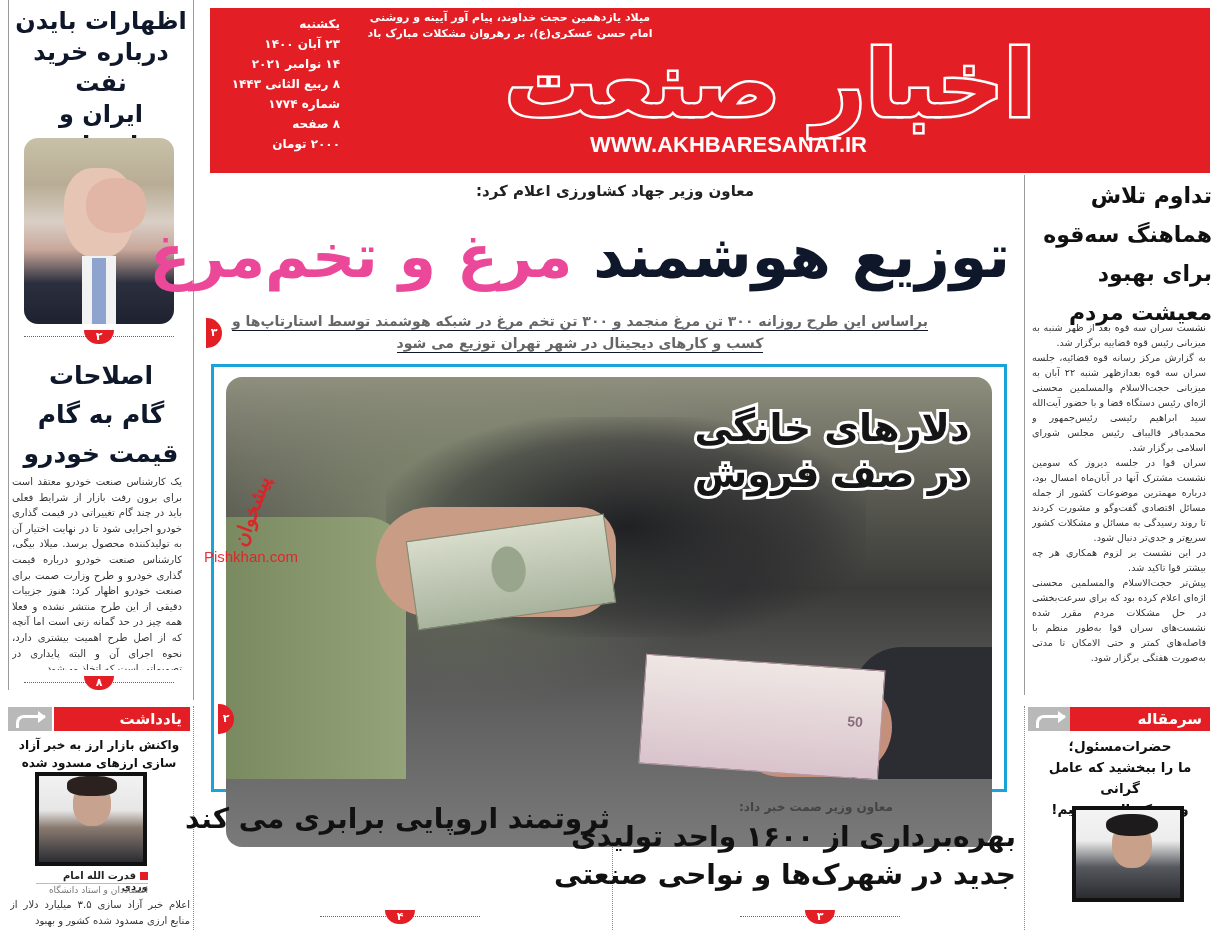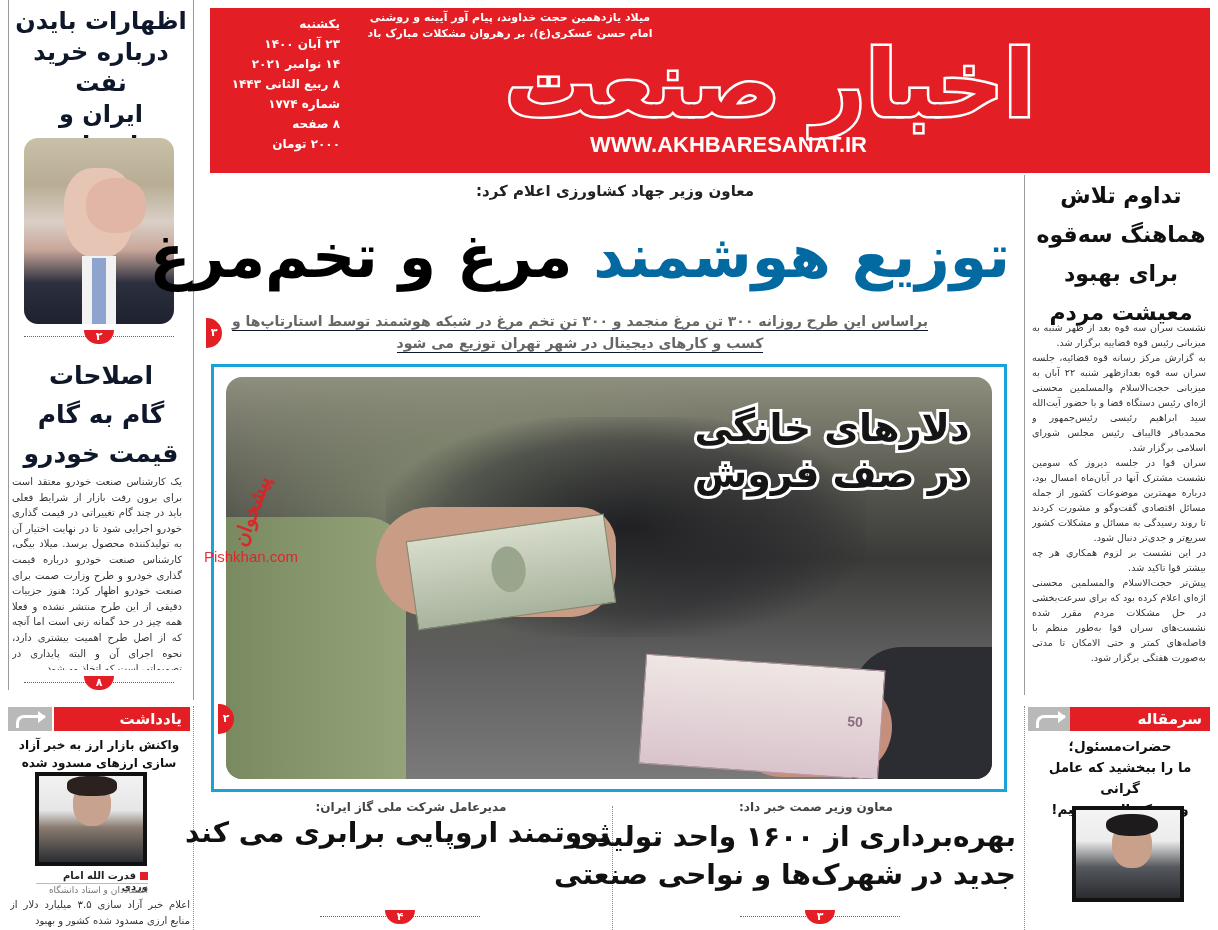--- a/index.html
+++ b/index.html
@@ -40,29 +40,29 @@
 
     .portrait { background: #111; border: 4px solid #111; }
     .portrait .inner { width: 100%; height: 100%; position: relative; overflow: hidden; }
     .author-name { font-weight: bold; font-size: 10px; color: #222; text-align: right; }
     .author-name::before { content: ""; display: inline-block; width: 8px; height: 8px; background: #e31e24; margin-left: 4px; vertical-align: middle; }
     .author-role { font-size: 9px; color: #777; text-align: right; border-top: 1px solid #bbb; padding-top: 1px; }
 
     
     .kicker { font-weight: bold; font-size: 15px; color: #222; text-align: center; }
     .main-headline { font-weight: bold; font-size: 60px; line-height: 76px; text-align: center; white-space: nowrap; letter-spacing: -1px; }
-    .main-headline .red { color: #0369a1; }
-    .main-headline .black { color: #000000; }
+    .main-headline .red { color: #0f172a; }
+    .main-headline .black { color: #ec4899; }
     .subdeck { font-weight: bold; font-size: 14px; line-height: 22px; color: #666; text-align: center; }
     .subdeck span { border-bottom: 1px solid #0f172a; padding-bottom: 1px; }
 
     .side-badge { position: absolute; width: 16px; height: 30px; background: #e31e24; border-radius: 0 15px 15px 0; color: #fff; font-size: 11px; font-weight: bold; line-height: 30px; text-align: center; }
 
     .photo-frame { left: 211px; top: 364px; width: 796px; height: 428px; border: 3px solid #1aa3d8; background: #fff; }
-    .photo-main { position: absolute; left: 12px; top: 10px; width: 766px; height: 402px; border-radius: 16px; overflow: hidden;
+    .photo-main { position: absolute; left: 12px; top: 10px; width: 766px; height: 470px; border-radius: 16px; overflow: hidden;
       background:
         radial-gradient(ellipse at 30% 30%, rgba(140,150,120,0.8) 0%, rgba(0,0,0,0) 40%),
         linear-gradient(180deg, #8f8f7e 0%, #5a5a52 25%, #3a3a38 45%, #5f5f5f 70%, #7a7a7a 100%); }
     .photo-main .crowd { position: absolute; left: 160px; top: 40px; width: 480px; height: 220px; background: radial-gradient(ellipse at center, rgba(25,25,30,0.9) 0%, rgba(40,40,45,0.5) 55%, rgba(0,0,0,0) 75%); }
     .photo-main .sleeve-l { position: absolute; left: 0; top: 140px; width: 180px; height: 262px; background: linear-gradient(90deg, #7a8a60, #95a37a); border-radius: 0 40px 0 0; }
     .photo-main .hand-l { position: absolute; left: 150px; top: 130px; width: 240px; height: 110px; background: #c99c86; border-radius: 60px 40px 50px 60px; }
     .photo-main .usd { position: absolute; left: 185px; top: 150px; width: 200px; height: 90px; background: linear-gradient(180deg, #d7dccb, #a8b39d); transform: rotate(-8deg); border: 1px solid #7f8a72; }
     .photo-main .usd::after { content: ""; position: absolute; left: 80px; top: 18px; width: 34px; height: 46px; border-radius: 50%; background: #9aa58d; }
     .photo-main .sleeve-r { position: absolute; right: 0; top: 270px; width: 140px; height: 132px; background: #2b2d33; border-radius: 50px 0 0 0; }
     .photo-main .hand-r { position: absolute; right: 100px; top: 300px; width: 160px; height: 100px; background: #c48f7b; border-radius: 50px; }
@@ -183,40 +183,39 @@
   </div>
 </div>
 <div class="side-badge" style="left:218px; top:704px;">۲</div>
 
 <div class="abs watermark">
   <div class="fa">پیشخوان</div>
   <div class="en">Pishkhan.com</div>
 </div>
 
 <div class="abs" style="left:212px; top:800px; width:398px;">
-  <div class="bottom-kicker">مدیرعامل شرکت ملی گاز ایران:</div>
   <div class="bottom-headline">ثروتمند اروپایی برابری می کند</div>
 </div>
 <div class="page-tab" style="left:320px; top:910px; width:160px;">
   <div class="dots"></div>
   <div class="badge" style="left:65px;">۴</div>
 </div>
 
 <div class="abs" style="left:616px; top:800px; width:400px;">
   <div class="bottom-kicker">معاون وزیر صمت خبر داد:</div>
   <div class="bottom-headline" style="margin-top:4px;">بهره‌برداری از ۱۶۰۰ واحد تولیدی</div>
   <div class="bottom-headline">جدید در شهرک‌ها و نواحی صنعتی</div>
 </div>
 <div class="page-tab" style="left:740px; top:910px; width:160px;">
   <div class="dots"></div>
   <div class="badge" style="left:65px;">۳</div>
 </div>
 
 <div class="abs" style="left:1030px; top:176px; width:182px;">
-  <div class="headline-r" style="font-size:22px; line-height:39px;">
+  <div class="headline-r" style="font-size:22px; line-height:39px;text-align:right;">
     <div>تداوم تلاش</div>
     <div>هماهنگ سه‌قوه</div>
     <div>برای بهبود</div>
     <div>معیشت مردم</div>
   </div>
 </div>
 <div class="abs body-text" style="left:1032px; top:320px; width:174px; height:376px; overflow:hidden; font-size:9.6px; line-height:15px; white-space:pre-line;">نشست سران سه قوه بعد از ظهر شنبه به میزبانی رئیس قوه قضاییه برگزار شد.
 به گزارش مرکز رسانه قوه قضائیه، جلسه سران سه قوه بعدازظهر شنبه ۲۲ آبان به میزبانی حجت‌الاسلام والمسلمین محسنی اژه‌ای رئیس دستگاه قضا و با حضور آیت‌الله سید ابراهیم رئیسی رئیس‌جمهور و محمدباقر قالیباف رئیس مجلس شورای اسلامی برگزار شد.
 سران قوا در جلسه دیروز که سومین نشست مشترک آنها در آبان‌ماه امسال بود، درباره مهمترین موضوعات کشور از جمله مسائل اقتصادی گفت‌وگو و مشورت کردند تا روند رسیدگی به مسائل و مشکلات کشور سریع‌تر و جدی‌تر دنبال شود.
 در این نشست بر لزوم همکاری هر چه بیشتر قوا تاکید شد.

